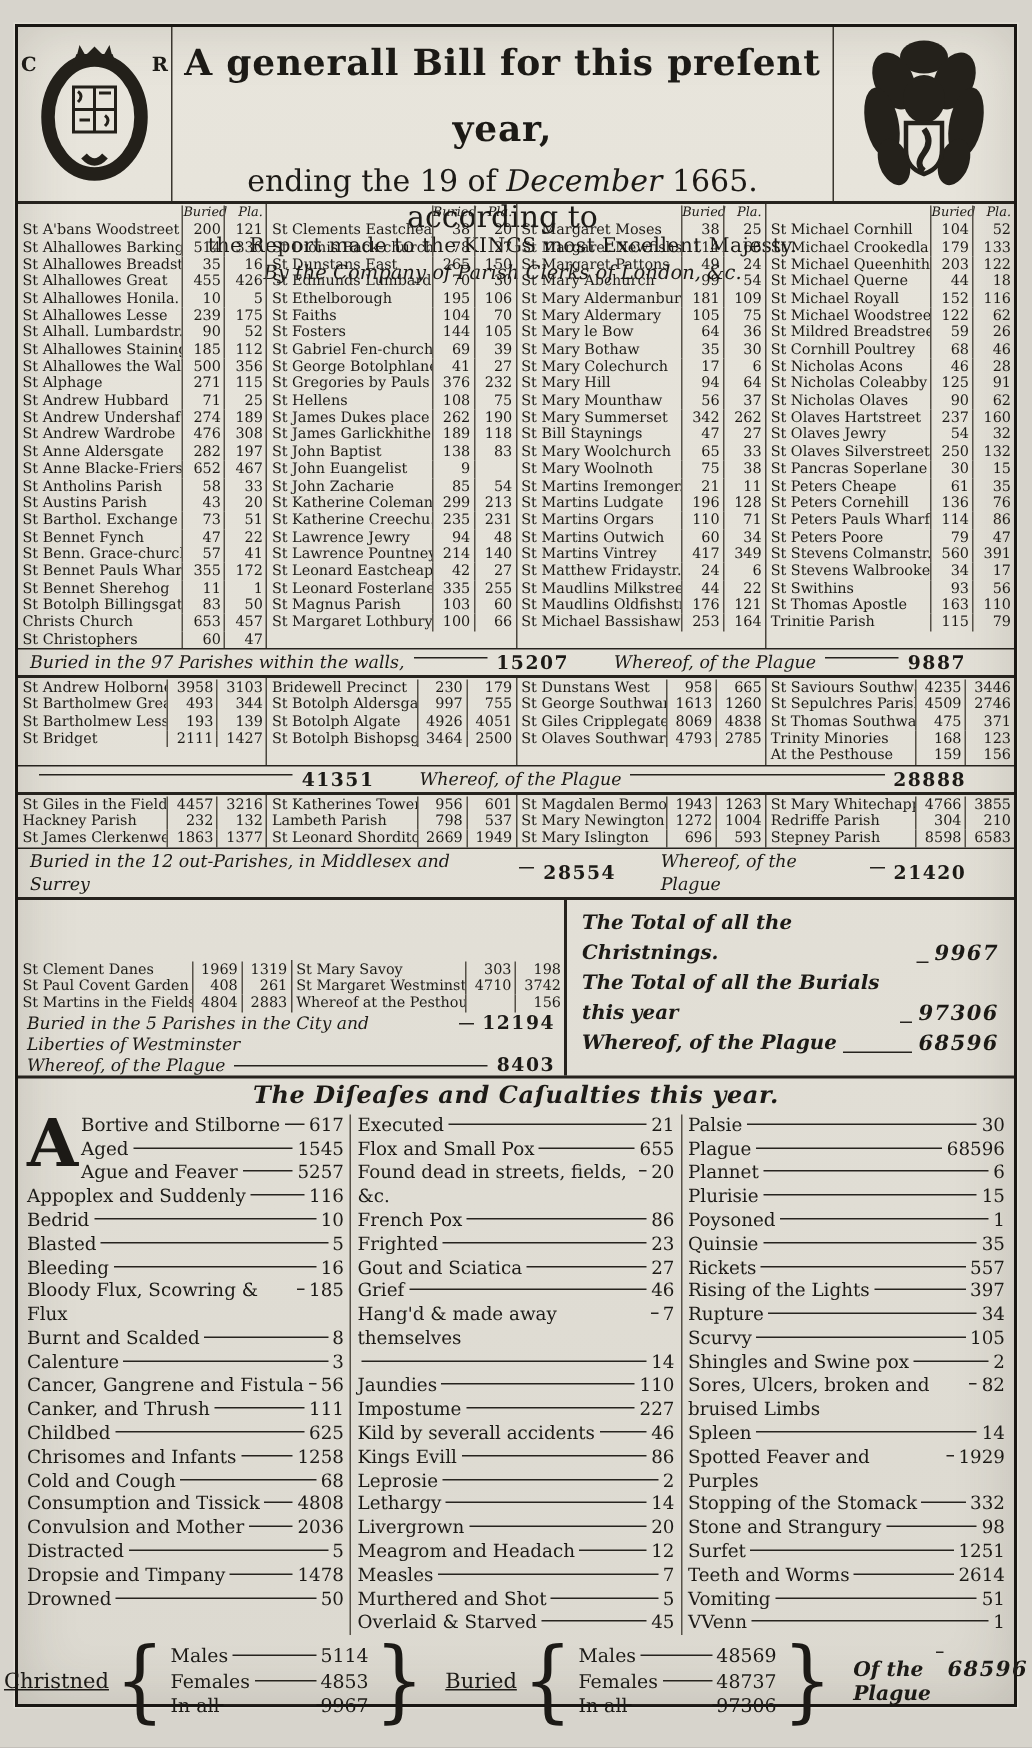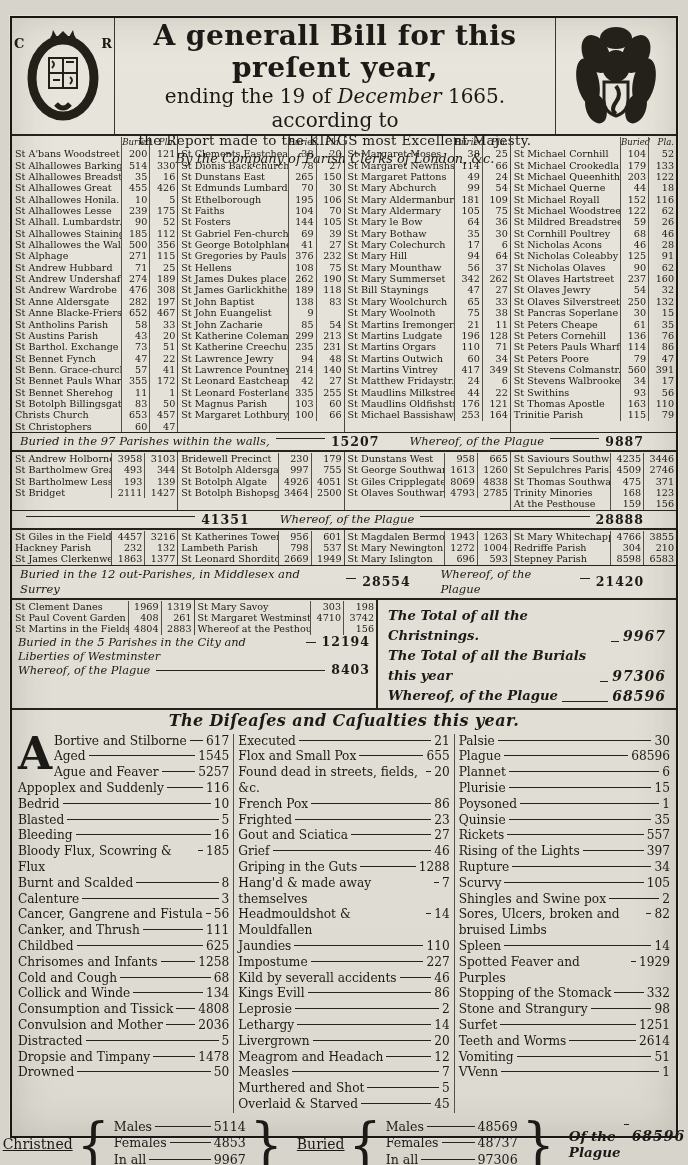--- a/index.html
+++ b/index.html
@@ -6,21 +6,21 @@
   .scan{position:relative;width:688px;height:1165px;background:#d7d4cc;overflow:hidden;
         font-family:"DejaVu Serif","Liberation Serif",serif;color:#1c1a16;}
   .page{position:absolute;left:10px;top:16px;width:664px;height:1118px;
         background:linear-gradient(180deg,#e8e5dc 0%,#e2dfd6 55%,#dcd9d0 100%);
         border:2px solid #191713;box-shadow:0 0 0 1px #e2dfd6, inset 0 0 40px rgba(60,55,45,.18);}
   
   .hdr{display:flex;height:116px;border-bottom:2px solid #26231e;}
   .arms{width:102px;border-right:1px solid #3a362f;display:flex;align-items:center;justify-content:center;position:relative;}
   .crest{width:120px;border-left:1px solid #3a362f;display:flex;align-items:center;justify-content:center;}
   .ttl{flex:1;text-align:center;padding-top:2px;}
-  .t1{font-size:28px;font-weight:600;letter-spacing:.5px;line-height:32px;}
+  .t1{font-size:24px;font-weight:600;letter-spacing:.5px;line-height:44px;}
   .t2{font-size:20px;line-height:24px;}
   .t2 i{font-style:italic;}
   .t3{font-size:13.5px;line-height:17px;letter-spacing:.3px;}
   .t4{font-size:13px;font-style:italic;line-height:20px;}
   .mono{position:absolute;top:18px;font-size:13px;font-weight:bold;}
   .monoL{left:2px;} .monoR{right:2px;}
   
   .psec{display:flex;border-bottom:2px solid #26231e;}
   .pcol{flex:1;min-width:0;border-right:1px solid #4a463e;padding-top:1px;}
   .pcol:last-child{border-right:none;}
@@ -31,21 +31,21 @@
   .phead{font-style:italic;font-size:8.6px;}
   .phead .pnum{border-left:1px solid #555047;}
   .summ{display:flex;align-items:center;font-style:italic;font-size:11.6px;line-height:15px;padding:1px 8px;}
   .summ b{font-style:normal;font-weight:bold;font-size:12.5px;letter-spacing:1px;}
   .sgap{flex:1;border-bottom:1.4px solid #26231e;margin:0 6px;transform:translateY(-3px);min-width:10px;}
   .secwrap{border-bottom:2px solid #26231e;}
   
   .westrow{display:flex;border-bottom:2px solid #26231e;}
   .westleft{flex:1;min-width:0;}
   .westcols{display:flex;}
-  .westcols .pcol{border-right:1px solid #4a463e;}
+  .westcols .pcol{border-right:1px solid #4a463e;margin-top:40px;}
   .wsum{font-style:italic;font-size:11.4px;line-height:14px;display:flex;align-items:baseline;padding:0 6px;}
   .totbox{width:278px;border-left:2px solid #26231e;padding:6px 10px 2px 10px;}
   .totrow{display:flex;align-items:flex-end;font-style:italic;font-weight:bold;font-size:13.2px;line-height:20px;}
   .totrow .val{font-size:14px;letter-spacing:1px;}
   .totrule{border-bottom:1.5px solid #26231e;flex:1;margin:0 4px;transform:translateY(-4px);min-width:8px;}
   
   .dishead{font-style:italic;font-weight:bold;font-size:16px;text-align:center;line-height:22px;letter-spacing:.4px;}
   .dsec{display:flex;padding:2px 2px 0 2px;}
   .dcol{flex:1;min-width:0;border-right:1px solid #555047;padding:0 4px 0 4px;position:relative;}
   .dcol:last-child{border-right:none;}
@@ -974,25 +974,20 @@
             <span class="dname">Chrisomes and Infants</span>
             <span class="dleader"></span>
             <span class="dval">1258</span>
           </div>
           <div class="drow">
             <span class="dname">Cold and Cough</span>
             <span class="dleader"></span>
             <span class="dval">68</span>
           </div>
           <div class="drow">
-            <span class="dname">Collick and Winde</span>
-            <span class="dleader"></span>
-            <span class="dval">134</span>
-          </div>
-          <div class="drow">
             <span class="dname">Consumption and Tissick</span>
             <span class="dleader"></span>
             <span class="dval">4808</span>
           </div>
           <div class="drow">
             <span class="dname">Convulsion and Mother</span>
             <span class="dleader"></span>
             <span class="dval">2036</span>
           </div>
           <div class="drow">
@@ -1042,31 +1037,25 @@
             <span class="dname">Gout and Sciatica</span>
             <span class="dleader"></span>
             <span class="dval">27</span>
           </div>
           <div class="drow">
             <span class="dname">Grief</span>
             <span class="dleader"></span>
             <span class="dval">46</span>
           </div>
           <div class="drow">
-            <span class="dname">Griping in the Guts</span>
-            <span class="dleader"></span>
-            <span class="dval">1288</span>
-          </div>
-          <div class="drow">
             <span class="dname">Hang'd &amp; made away themselves</span>
             <span class="dleader"></span>
             <span class="dval">7</span>
           </div>
           <div class="drow">
-            <span class="dname">Headmouldshot &amp; Mouldfallen</span>
             <span class="dleader"></span>
             <span class="dval">14</span>
           </div>
           <div class="drow">
             <span class="dname">Jaundies</span>
             <span class="dleader"></span>
             <span class="dval">110</span>
           </div>
           <div class="drow">
             <span class="dname">Impostume</span>

